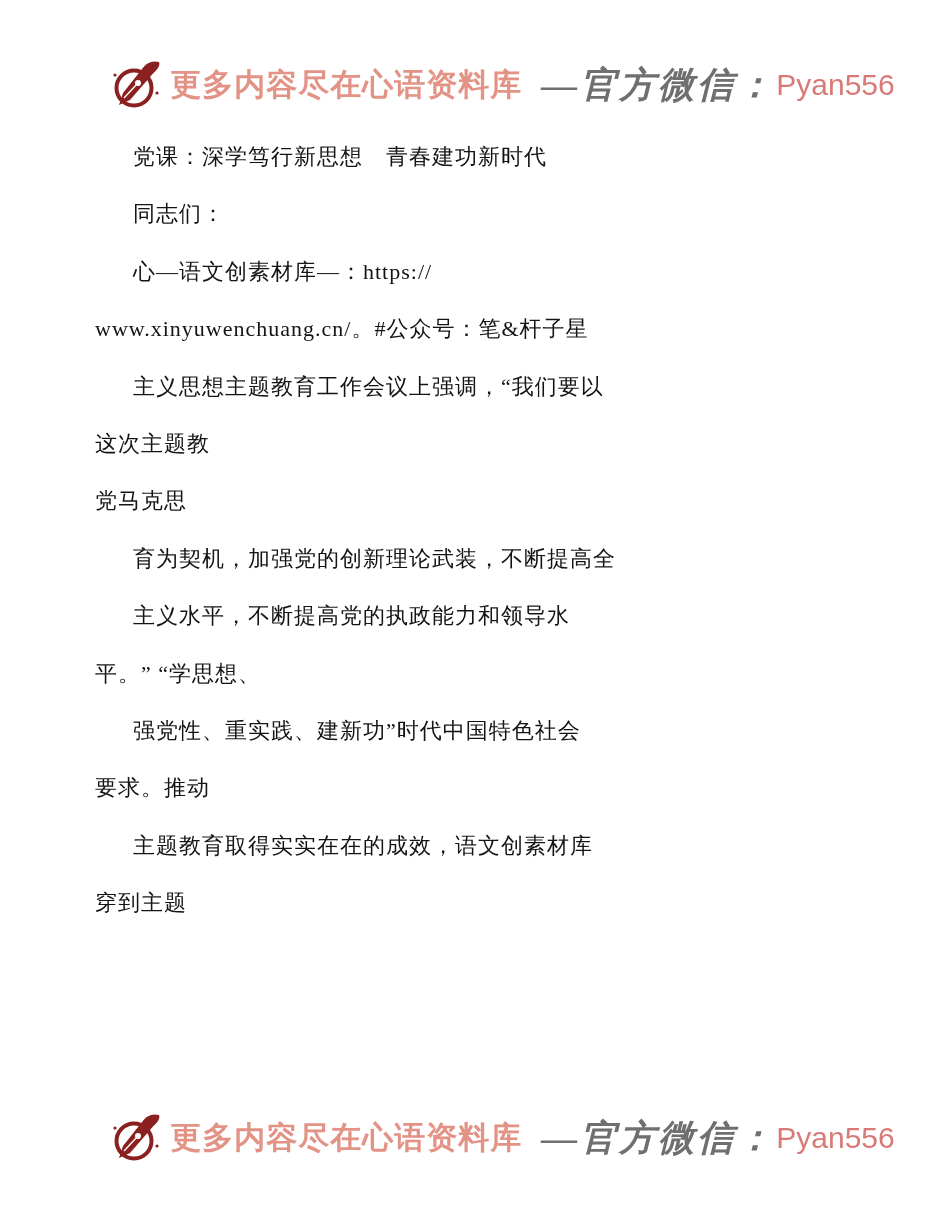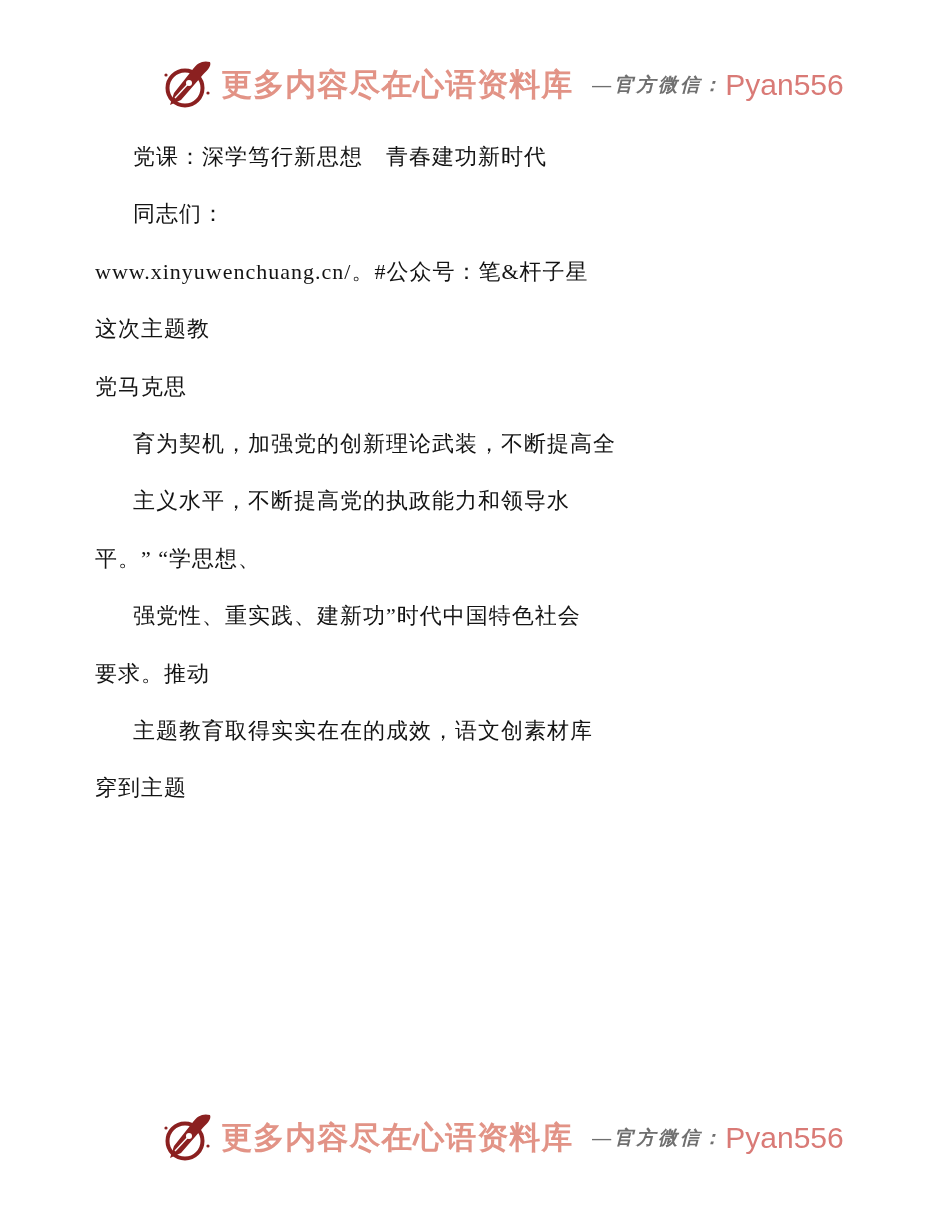--- a/index.html
+++ b/index.html
@@ -23,21 +23,21 @@
   .wm-logo{
     width:52px;height:50px;margin-right:7px;flex:0 0 auto;
     color:var(--logo-color);
   }
   .wm-brand{
     color:var(--brand-color);
     font-size:31px;font-weight:600;letter-spacing:1px;
   }
   .wm-label{
     color:var(--label-color);
-    font-size:19px;font-weight:700;font-style:italic;letter-spacing:3px;
+    font-size:36px;font-weight:700;font-style:italic;letter-spacing:3px;
     margin-left:19px;
   }
   .wm-id{
     color:var(--id-color);
     font-size:30px;margin-left:1px;
     font-family:"Liberation Sans","DejaVu Sans",sans-serif;
   }
   .doc{
     position:absolute;top:128px;left:95px;width:800px;
     font-size:22px;line-height:57.4px;letter-spacing:1px;
@@ -62,21 +62,23 @@
     </svg>
   </span>
   <span class="wm-brand">更多内容尽在心语资料库</span>
   <span class="wm-label">—官方微信：</span>
   <span class="wm-id">Pyan556</span>
 </div>
 
 <div class="doc" id="doc-body">
     <div class="line indent">党课：深学笃行新思想　青春建功新时代</div>
     <div class="line indent">同志们：</div>
+    <div class="line indent">心—语文创素材库—：https://</div>
     <div class="line">www.xinyuwenchuang.cn/。#公众号：笔&amp;杆子星</div>
+    <div class="line indent">主义思想主题教育工作会议上强调，“我们要以</div>
     <div class="line">这次主题教</div>
     <div class="line">党马克思</div>
     <div class="line indent">育为契机，加强党的创新理论武装，不断提高全</div>
     <div class="line indent">主义水平，不断提高党的执政能力和领导水</div>
     <div class="line">平。” “学思想、</div>
     <div class="line indent">强党性、重实践、建新功”时代中国特色社会</div>
     <div class="line">要求。推动</div>
     <div class="line indent">主题教育取得实实在在的成效，语文创素材库</div>
     <div class="line">穿到主题</div>
   </div>

